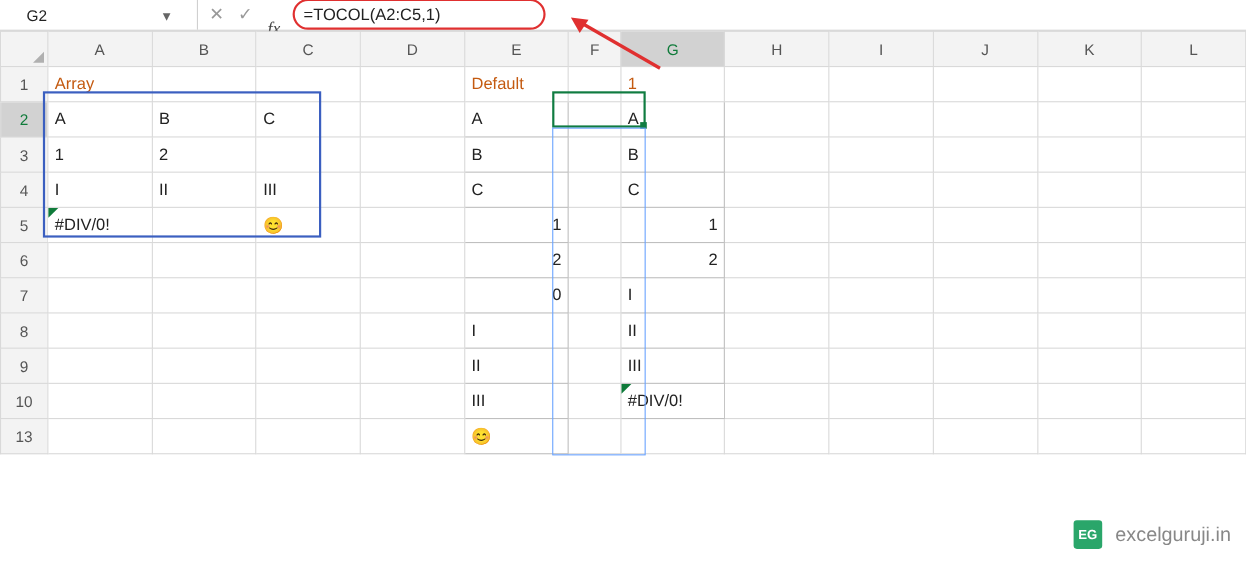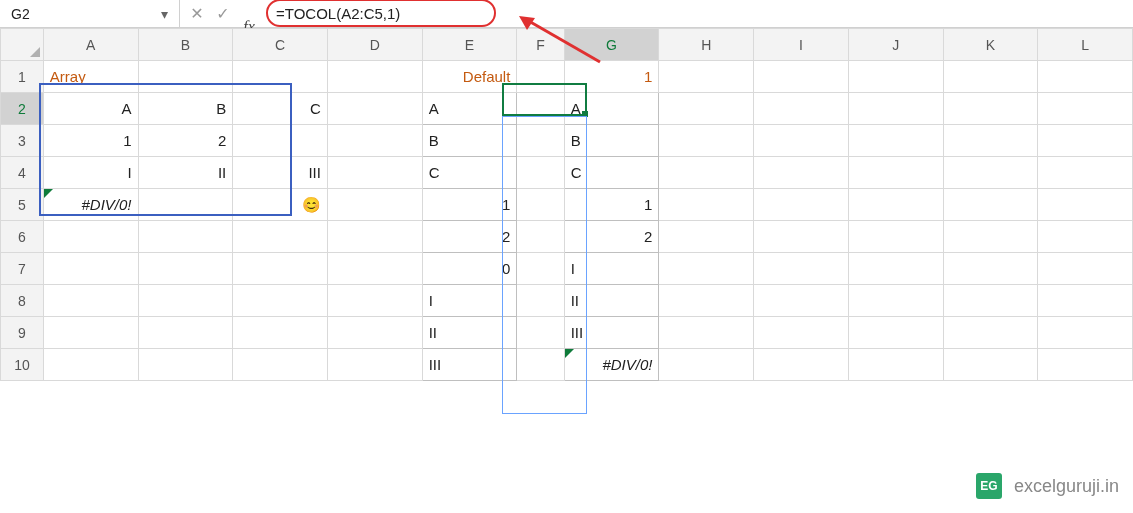--- a/index.html
+++ b/index.html
@@ -1,20 +1,20 @@
 <!DOCTYPE html>
 <html><head>
 <meta charset="utf-8">
 <style>
   * { box-sizing: border-box; margin: 0; padding: 0; }
   body { font-family: "Segoe UI", Arial, sans-serif; font-size: 14px; background: #fff; color: #222; width: 1133px; height: 513px; overflow: hidden; position: relative; }
 
   
   .formula-bar { display: flex; align-items: center; height: 28px; border-bottom: 1px solid #d0d0d0; background: #fff; }
-  .name-box { width: 180px; display: flex; align-items: center; border-right: 1px solid #d0d0d0; height: 100%; padding: 0 11px; justify-content: space-between; }
+  .name-box { width: 180px; display: flex; align-items: center; border-right: 1px solid #d0d0d0; height: 100%; padding: 0 24px; justify-content: space-between; }
   .name-box span { font-size: 14px; }
   .name-drop { color: #666; font-size: 11px; }
   .fb-btns { display: flex; align-items: center; gap: 8px; padding: 0 8px; color: #999; }
   .fb-btn { width: 18px; text-align: center; font-size: 16px; line-height: 1; }
   .fx { font-style: italic; font-family: "Times New Roman", serif; color: #444; margin-top: 27px; }
   .formula-input { flex: 1; height: 100%; display: flex; align-items: center; padding: 0 10px; font-size: 15px; position: relative; }
   .formula-highlight { position: absolute; border: 2.5px solid #e03030; border-radius: 14px; height: 28px; width: 230px; left: 0px; top: -1px; pointer-events: none; }
 
   
   .grid-wrap { position: relative; }
@@ -22,39 +22,39 @@
   table.sheet th, table.sheet td { border: 1px solid #d9d9d9; height: 32px; padding: 0 6px; font-weight: normal; font-size: 15px; }
   table.sheet th { background: #f3f3f3; color: #555; text-align: center; font-size: 14px; }
   th.corner { width: 38px; background: #f3f3f3; position:relative; }
   th.corner::after{ content:""; position:absolute; right:3px; bottom:3px; width:0; height:0; border-left:10px solid transparent; border-bottom:10px solid #b0b0b0; }
   th.rowh { width: 38px; text-align: center; }
   th.colh { width: 84px; }
   th.colh.sel, th.rowh.sel { background: #d2d2d2; color: #0f7b3a; }
 
   td { background: #fff; vertical-align: middle; }
   .hdr-orange { color: #c45a10; font-weight: bold; }
-  .txt-c { text-align: right; }
+  .txt-c { text-align: left; }
   .txt-l { text-align: left; }
   .txt-r { text-align: right; }
 
   
   .arr-outline { position: absolute; border: 2px solid #3b5fc0; pointer-events: none; }
 
   
   .res-border { border: 1px solid #bfbfbf !important; }
 
   
   .active-cell { position: absolute; border: 2px solid #107c41; background: transparent; pointer-events: none; }
   .active-cell::after { content:""; position:absolute; right:-3px; bottom:-3px; width:6px; height:6px; background:#107c41; }
 
   
   .spill { position: absolute; border: 1px solid #6aa3ff; pointer-events: none; }
 
   
-  .etri { position: relative; font-style: italic; }
+  .etri { position: relative; }
   .etri::before { content:""; position:absolute; left:0; top:0; width:0; height:0; border-top: 9px solid #0f7b3a; border-right: 9px solid transparent; }
 
   
   .arrow-svg { position: absolute; pointer-events: none; }
 
   
   .watermark { position: absolute; right: 14px; bottom: 14px; display: flex; align-items: center; gap: 12px; color: #888; font-size: 18px; }
   .wm-badge { width: 26px; height: 26px; background: #2aa66a; color: #fff; display:flex; align-items:center; justify-content:center; font-size: 12px; font-weight:bold; border-radius: 3px; }
 </style>
 </head>
@@ -237,20 +237,35 @@
           <td></td>
     <td class="txt-l res-border">III</td>
     <td></td>
     <td class="txt-c res-border etri">#DIV/0!</td>
     <td></td>
           <td></td>
           <td></td>
           <td></td>
           <td></td>
   </tr>
+  <tr>
+    <th class="rowh">13</th>
+    <td></td>
+          <td></td>
+          <td></td>
+          <td></td>
+    <td class="txt-l res-border">😊</td>
+    <td></td>
+    <td></td>
+    <td></td>
+          <td></td>
+          <td></td>
+          <td></td>
+          <td></td>
+  </tr>
 </tbody>
     </table>
 
 <div class="arr-outline" style="left:39px; top:55px; width:253px; height:133px;"></div>
 <div class="active-cell" style="left:502px; top:55px; width:85px; height:33px;"></div>
 <div class="spill" style="left:502px; top:88px; width:85px; height:298px;"></div>
 
 </div>
 
 <svg class="arrow-svg" style="left:515px; top:12px; width:90px; height:60px;" viewBox="0 0 90 60">

